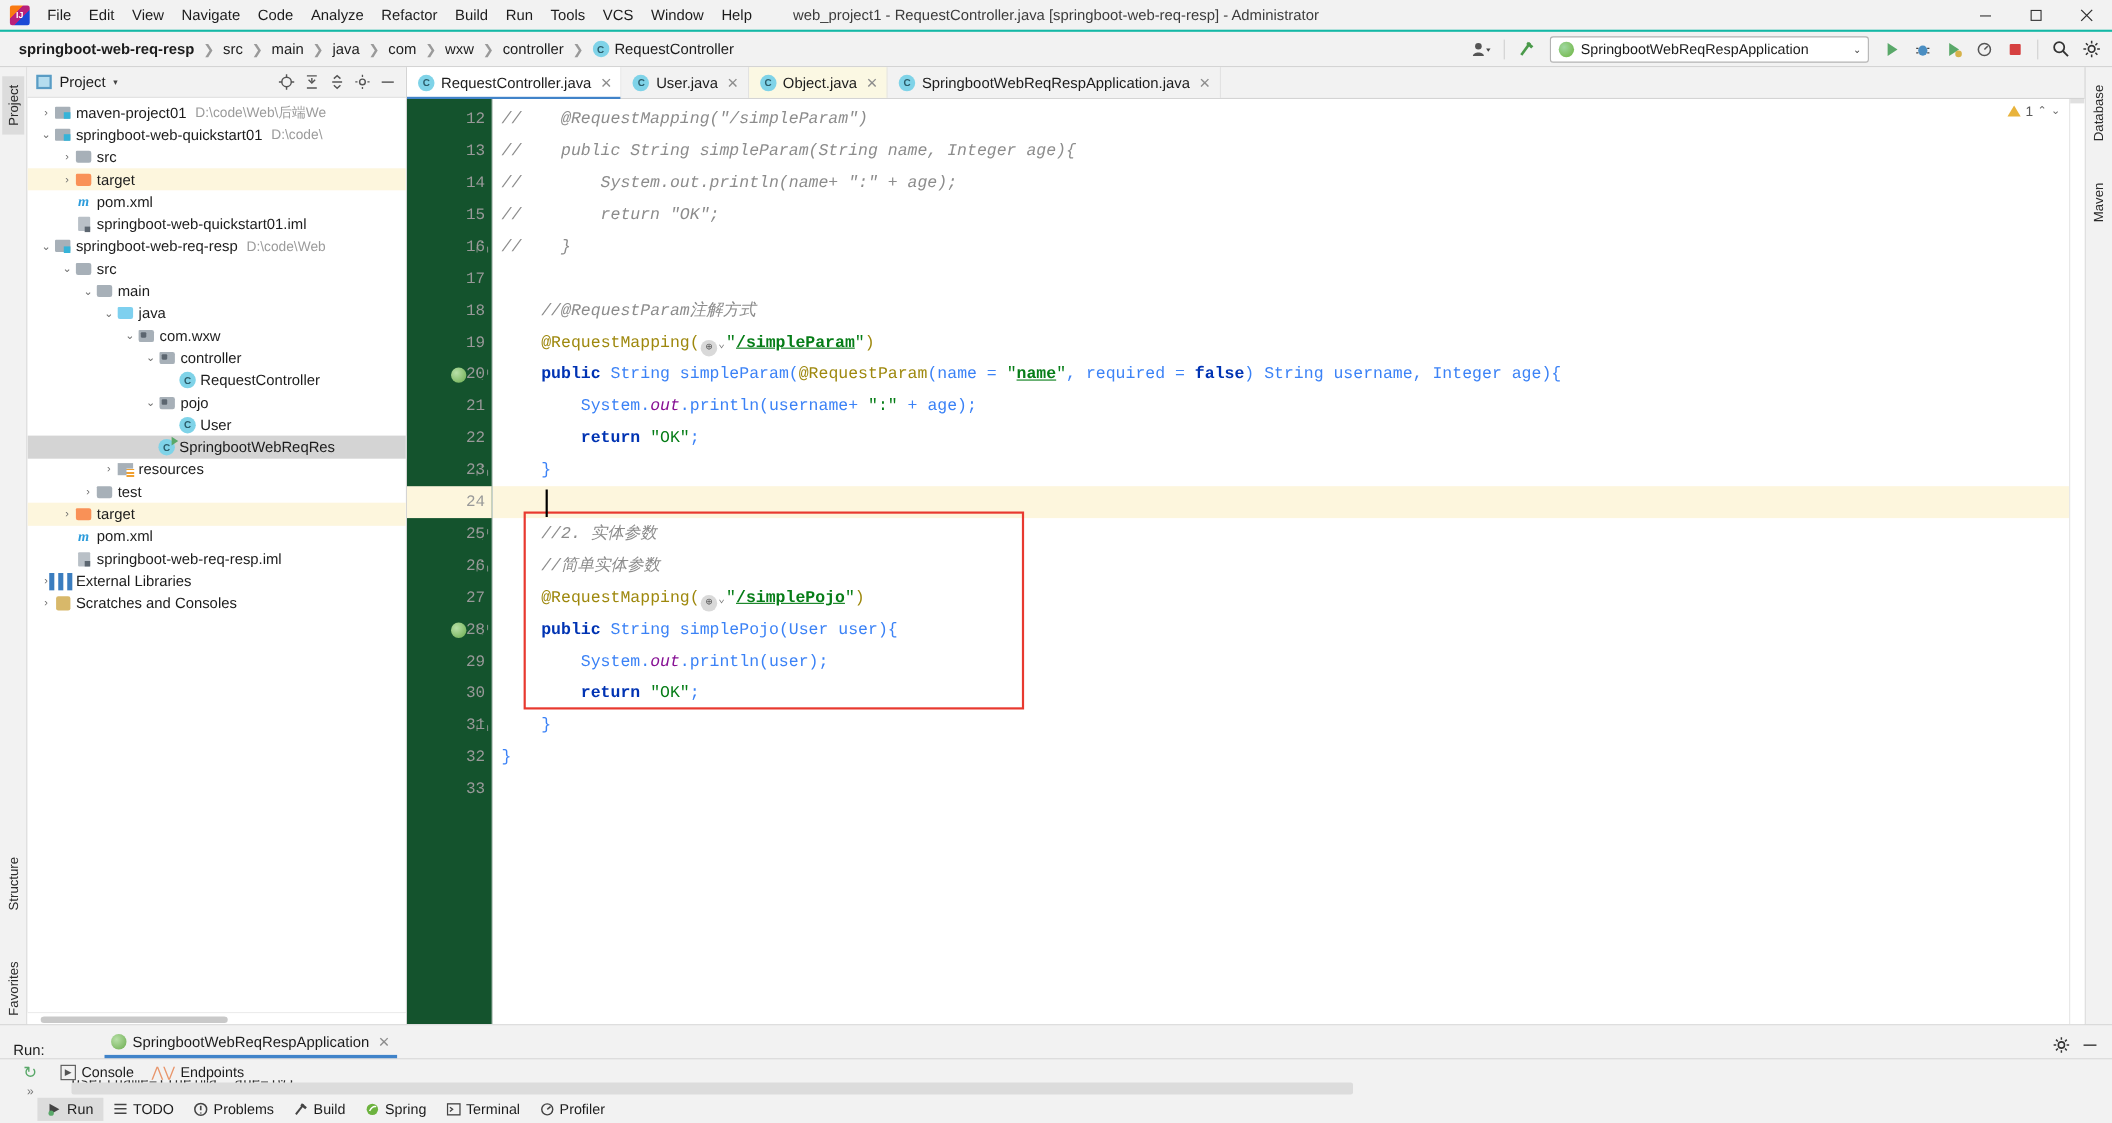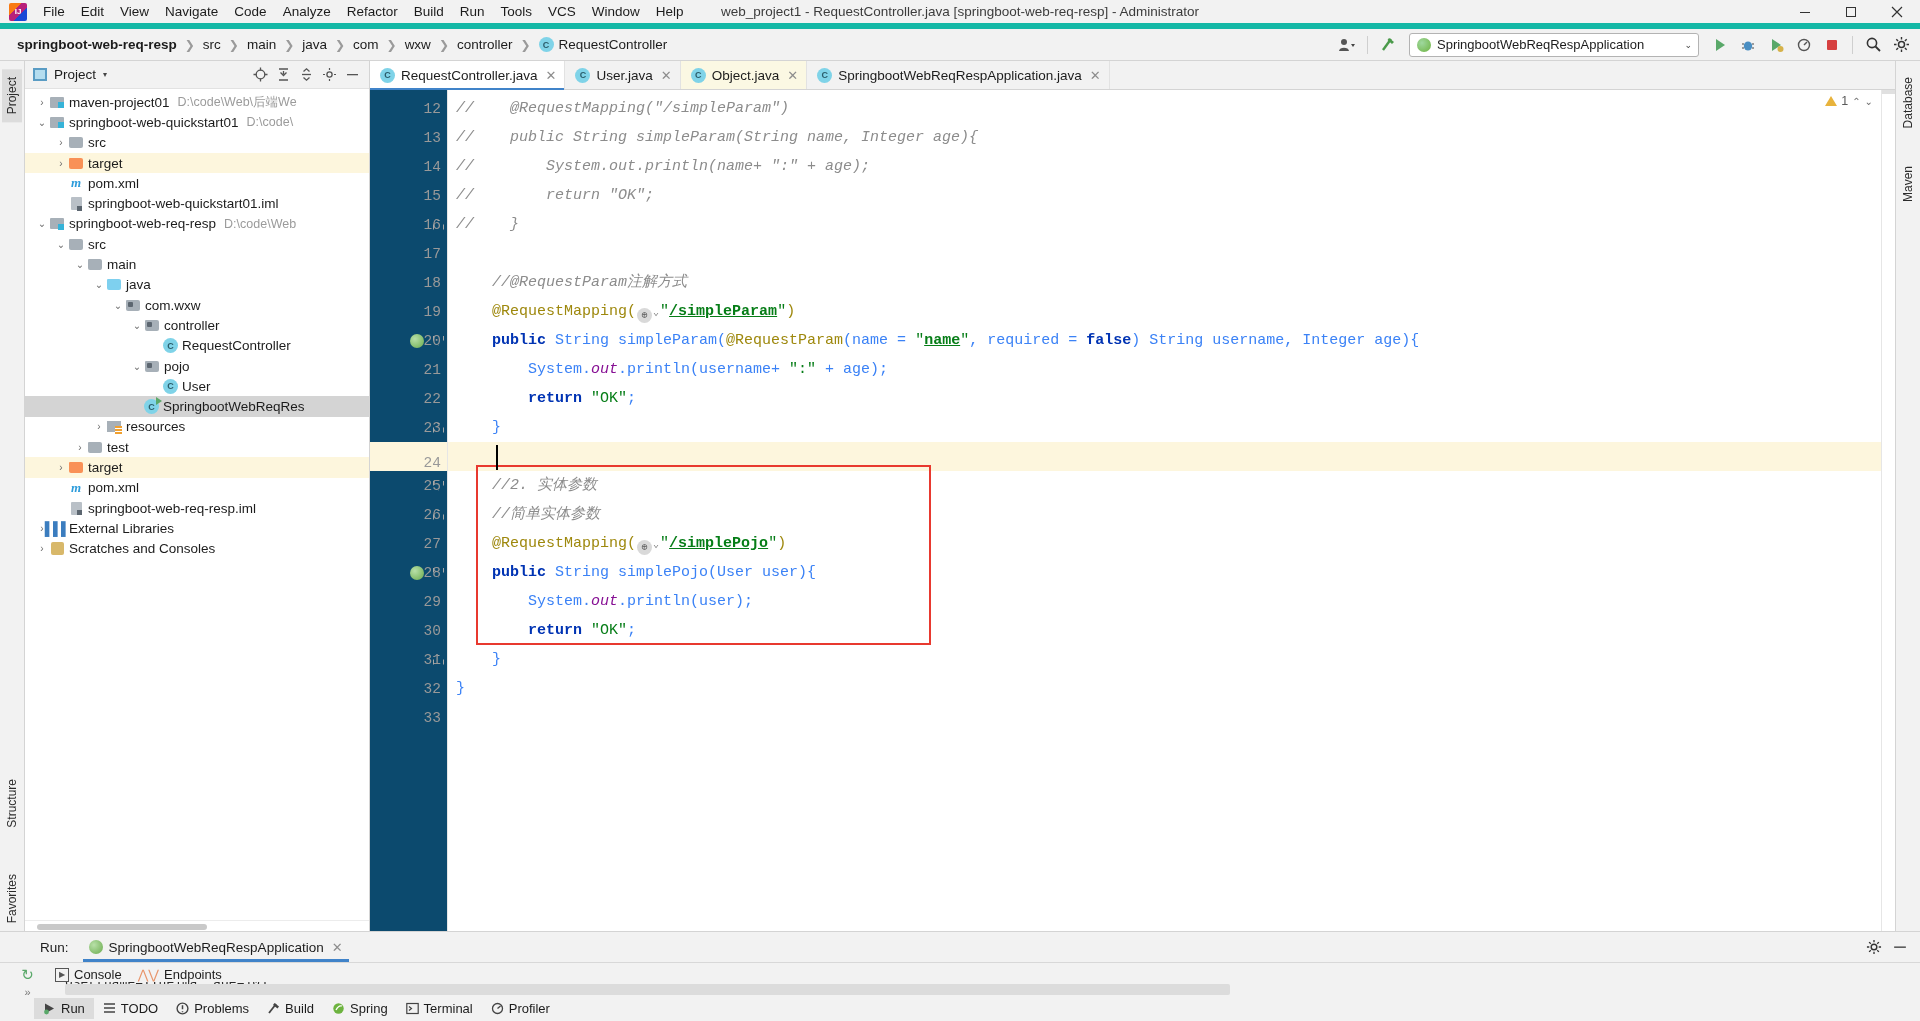--- a/index.html
+++ b/index.html
@@ -13,21 +13,21 @@
     -webkit-font-smoothing: antialiased;
   }
   * { box-sizing: border-box; }
 
   
   .titlebar {
     height: 29px;
     background: #f2f2f2;
     display: flex;
     align-items: center;
-    border-bottom: 6px solid #14b8a6;
+    border-bottom: 2px solid #14b8a6;
     position: relative;
   }
   .app-logo {
     width: 18px; height: 18px;
     margin: 0 8px 0 9px;
     background: linear-gradient(135deg,#f97a12 0%,#f97a12 34%,#b8207a 34%,#b8207a 62%,#1b49d6 62%);
     border-radius: 2px;
     position: relative;
     flex: 0 0 auto;
   }
@@ -304,37 +304,37 @@
 
   .code-wrap {
     flex: 1;
     display: flex;
     position: relative;
     overflow: hidden;
     background: #fff;
   }
   .gutter {
     width: 78px;
-    background: #0c4a6e;
+    background: #14532d;
     border-right: 1px solid #e6e6e6;
     flex: 0 0 auto;
     padding-top: 4px;
     position: relative;
   }
   .gline {
     height: 29px;
     display: flex; align-items: center;
     justify-content: flex-end;
     padding-right: 6px;
     font-family: "Liberation Mono", monospace;
     font-size: 14.5px;
     color: #999999;
     position: relative;
   }
-  .gline.hl { background: #fdf6dd; align-items: flex-end; }
+  .gline.hl { background: #fdf6dd; }
   .gutter-mark {
     position: absolute;
     right: 22px;
     width: 16px; height: 16px;
     display:flex;align-items:center;justify-content:center;
   }
   .spring-leaf {
     width: 14px; height: 14px; border-radius:50%;
     background: radial-gradient(circle at 35% 35%, #b8e0a8, #6aab4d);
   }
@@ -426,23 +426,24 @@
   .runwin {
     height: 64px;
     background: #f2f2f2;
     border-top: 1px solid #d4d4d4;
     display: flex;
     flex-direction: column;
     flex: 0 0 auto;
   }
   .runwin-head {
     height: 30px;
-    display: flex; align-items: center;
-    padding-left: 40px;
-    position: relative;
+    display: flex; align-items: flex-end;
+    padding-left: 12px;
+    position: relative;
+    gap: 40px;
   }
   .runwin-label { font-size: 13.5px; margin-right: 14px; }
   .runtab {
     display:flex; align-items:center;
     font-size: 13.5px;
     padding: 0 6px;
     position: relative;
     height: 30px;
   }
   .runtab.active::after{

